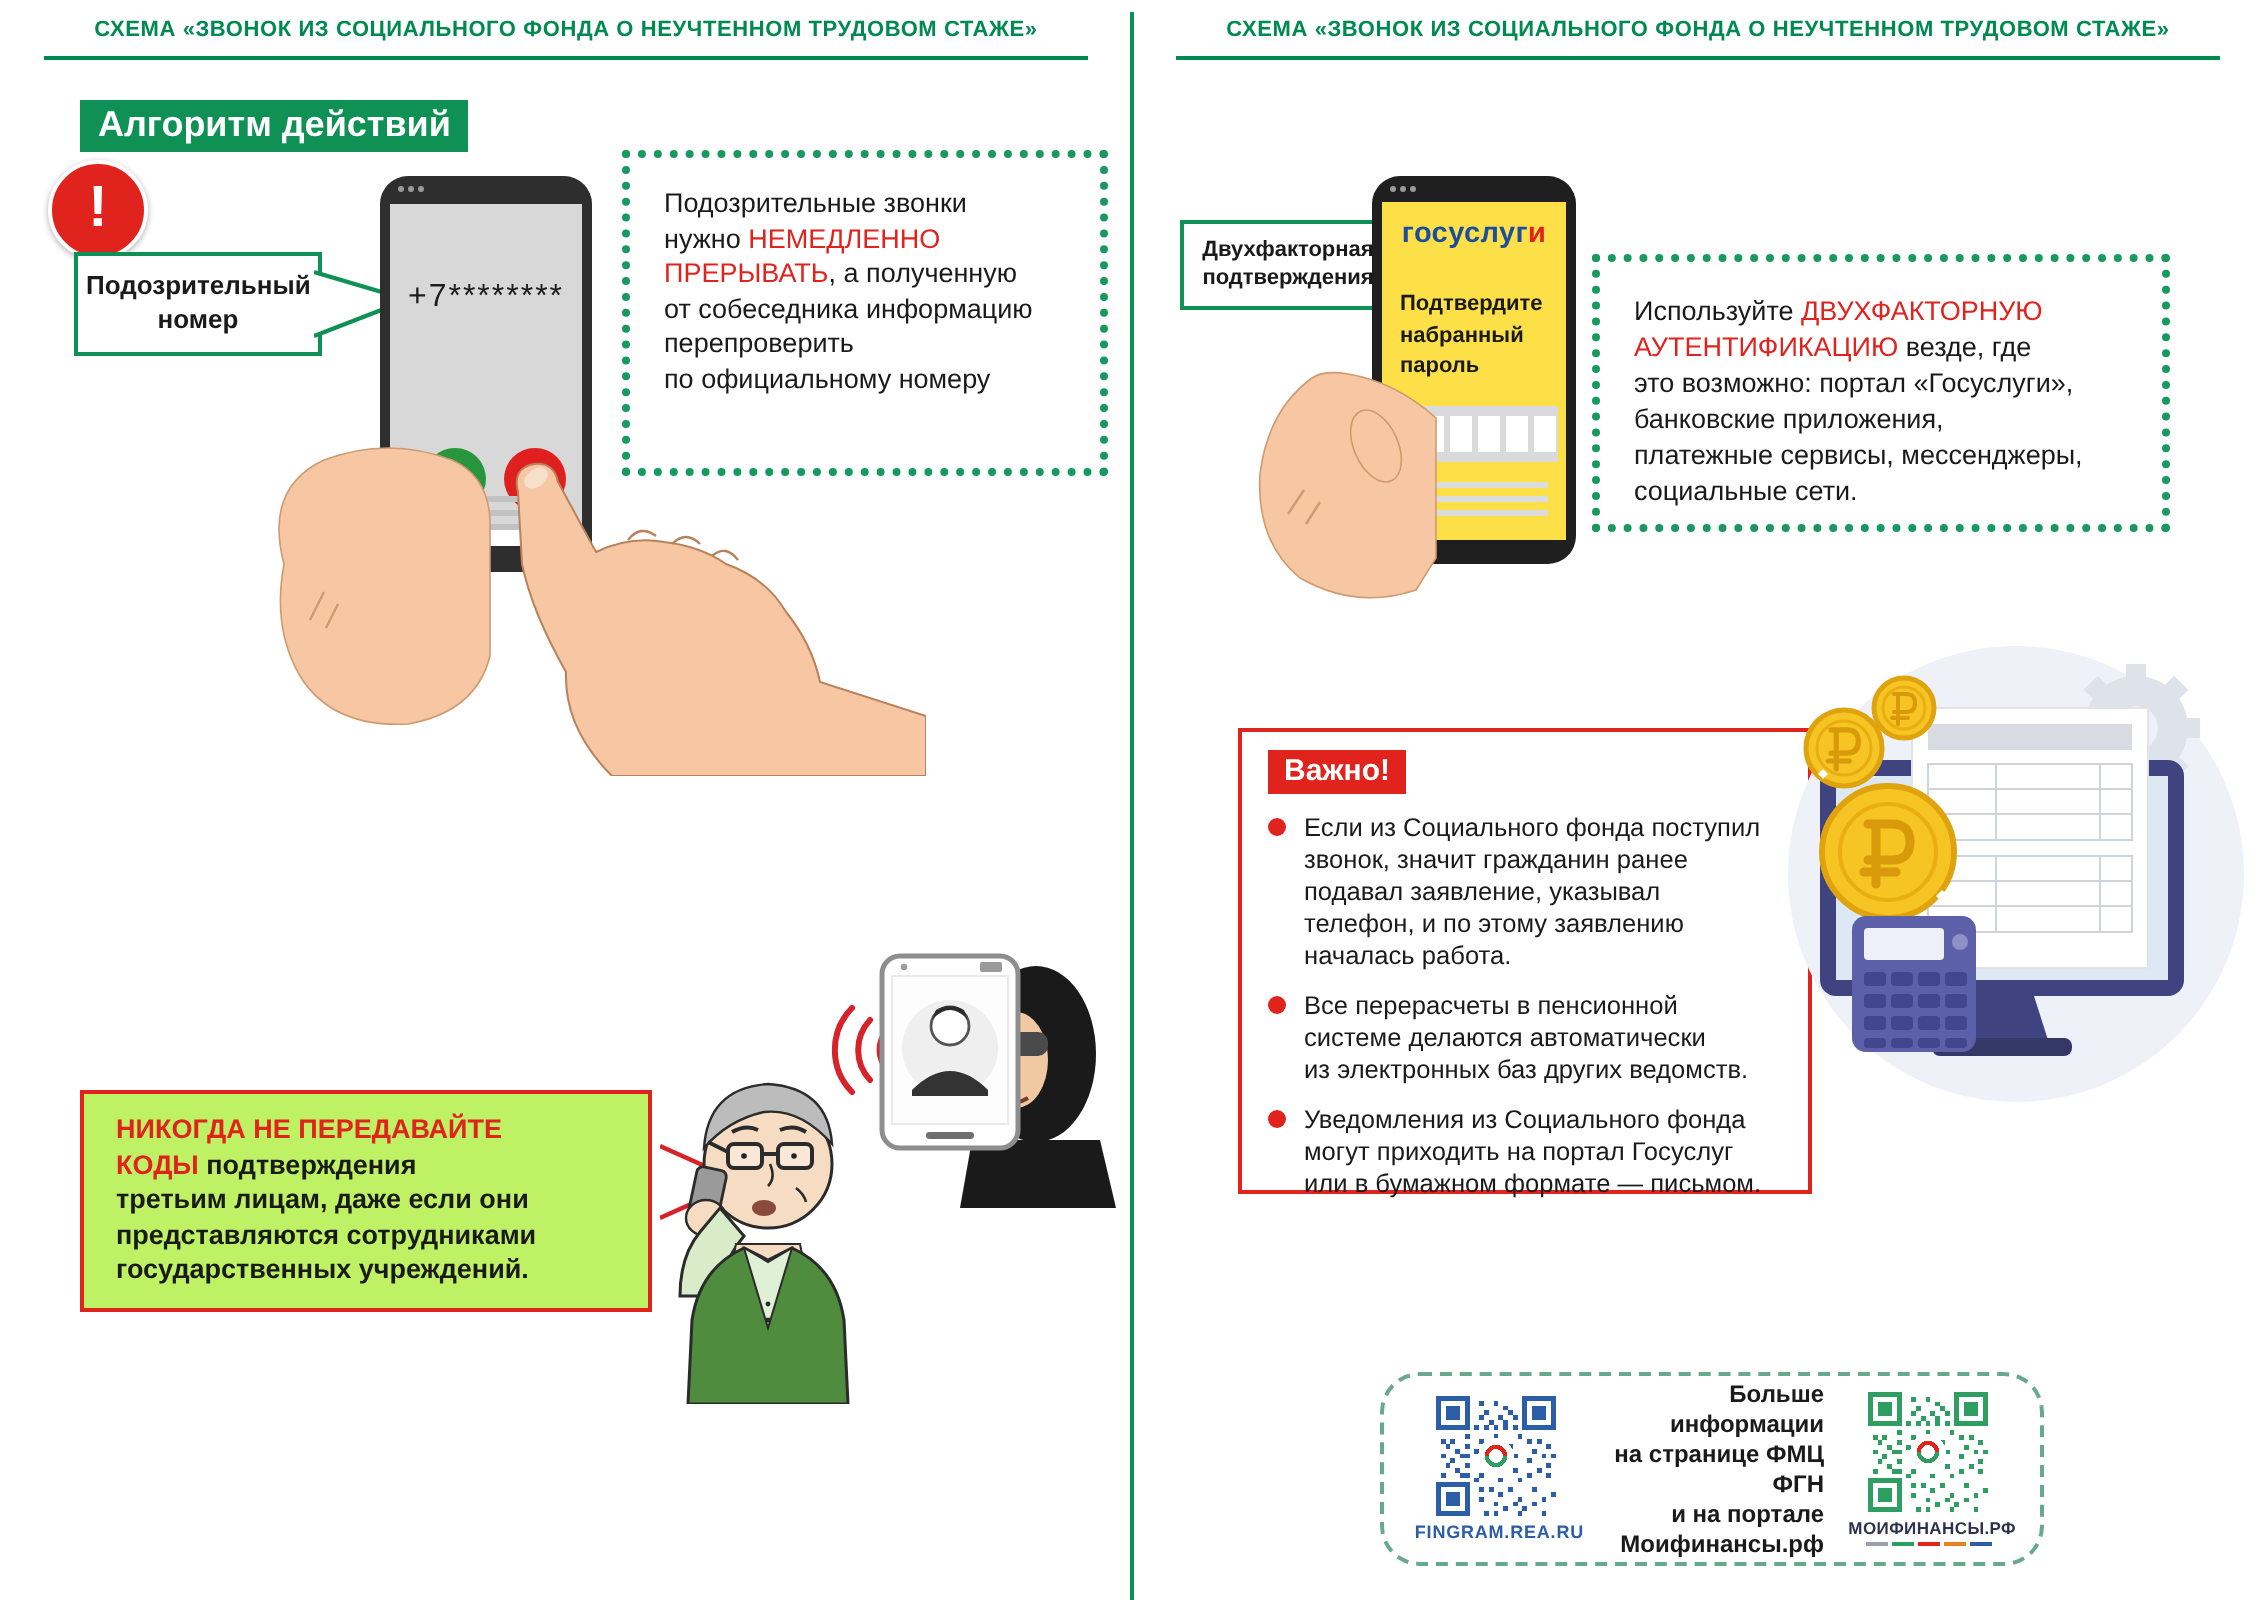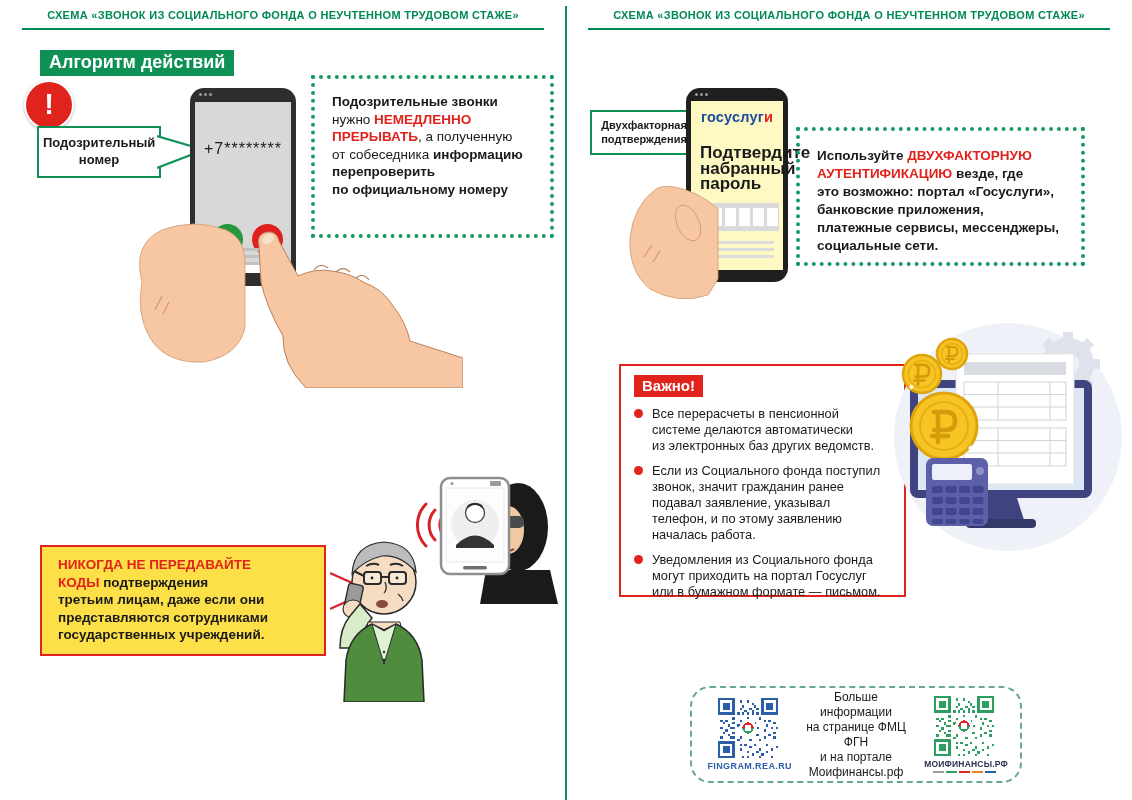--- a/index.html
+++ b/index.html
@@ -1,20 +1,20 @@
 <!DOCTYPE html>
 <html><head>
 <meta charset="utf-8">
 <style>
   html,body{margin:0;padding:0;background:#fff}
   .page{position:relative;width:1132px;height:800px;background:#fff;overflow:hidden;
         font-family:"Liberation Sans",sans-serif;color:#1a1a1a}
   .abs{position:absolute}
   .pre{white-space:pre-line}
-  .bold{font-weight:bold}
+  .bold{font-weight:normal}
   .red{color:#e0231c}
 
   .divider{position:absolute;left:565px;top:6px;width:2px;height:794px;background:#0f9156}
   .panel{position:absolute;top:0;width:566px;height:800px}
   .panel-left{left:0}.panel-right{left:566px}
 
   .header{position:absolute;top:9px;left:0;width:100%;text-align:center;
           font-size:11px;font-weight:bold;color:#008a52;letter-spacing:.3px}
   .header-rule{position:absolute;top:28px;left:22px;right:22px;border-top:2px solid #008a52}
 
@@ -46,27 +46,27 @@
   .dotted-box{position:absolute;border:4px dotted #17995f;box-sizing:border-box;
               font-size:13.5px;line-height:17.5px;color:#1a1a1a}
   .advice-box{left:311px;top:75px;width:243px;height:163px;padding:14px 8px 0 17px}
   .twofa-box{left:230px;top:127px;width:289px;height:139px;padding:16px 8px 0 17px;line-height:18px}
 
   .rules-badge{position:absolute;left:45px;top:432px;display:flex;flex-direction:column;align-items:flex-start}
   .rules-badge .badge-line{display:inline-block;background:#0f9156;color:#fff;font-weight:bold;
                            font-size:15px;padding:1px 6px 2px}
 
   .callout-red{position:absolute;left:40px;top:545px;width:258px;border:2.5px solid #e0231c;
-               background:#fde047;padding:9px 8px 10px 16px;font-size:13.5px;line-height:17.5px;font-weight:bold}
+               background:#bef264;padding:9px 8px 10px 16px;font-size:13.5px;line-height:17.5px;font-weight:bold}
 
   .phone-right{left:120px;top:88px;width:102px;height:194px;background:#1f1f1f}
-  .phone-right .screen{left:5px;right:5px;top:13px;bottom:12px;background:#fef9c3}
+  .phone-right .screen{left:5px;right:5px;top:13px;bottom:12px;background:#fde047}
   .gos-logo{position:absolute;top:8px;width:100%;text-align:center;font-weight:bold;font-size:14.5px;letter-spacing:.2px}
   .gos-logo .p1{color:#1d4e9e}.gos-logo .p2{color:#e0231c}
-  .gos-text{position:absolute;left:9px;top:44px;font-weight:bold;font-size:17px;line-height:15.5px;color:#1a1a1a}
+  .gos-text{position:absolute;left:9px;top:44px;font-weight:bold;font-size:11px;line-height:15.5px;color:#1a1a1a}
   .pw-bar{position:absolute;left:4px;right:4px;top:102px;height:28px;background:#dadada;
           display:flex;gap:3px;align-items:center;justify-content:center}
   .pw-bar i{width:11px;height:18px;background:#fff}
   .r-lines{position:absolute;left:9px;right:9px;top:140px}
   .r-lines i{display:block;height:3px;background:#dcdcdc;margin-bottom:4px}
 
   .important-box{position:absolute;left:53px;top:364px;width:287px;height:233px;
                  border:2.5px solid #e0231c;box-sizing:border-box;background:#fff}
   .imp-badge{display:inline-block;margin:9px 0 0 13px;background:#e0231c;color:#fff;
              font-weight:bold;font-size:15px;padding:2px 8px 3px}
@@ -75,21 +75,21 @@
   .imp-dot{width:9px;height:9px;border-radius:50%;background:#e0231c;flex:none;margin-top:3px}
   .imp-text{font-size:12.8px;line-height:16px;color:#1a1a1a}
 
   .qr-panel{position:absolute;left:124px;top:686px;width:332px;height:97px;border:2px dashed #67a98c;
             border-radius:20px;box-sizing:border-box;background:#fff;display:flex;align-items:center;
             padding:0 12px;gap:8px}
   .qr-block{text-align:right;width:88px}
   .qr{width:60px;height:60px;display:block;margin:0 auto 3px}
   .qr-label-blue{color:#2b5ea7;font-weight:bold;font-size:9px;letter-spacing:.4px}
   .qr-label-dark{color:#2e3150;font-weight:bold;font-size:8.5px;letter-spacing:.2px}
-  .qr-info{flex:1;text-align:center;font-weight:normal;font-size:12px;line-height:15px}
+  .qr-info{flex:1;text-align:right;font-weight:bold;font-size:12px;line-height:15px}
   .color-dashes{display:flex;gap:2px;justify-content:center;margin-top:2px}
   .color-dashes i{width:11px;height:2.5px}
 </style>
 </head>
 <body>
 
 <div class="page">
   <div class="divider"></div>
 
   <svg width="0" height="0" style="position:absolute" aria-hidden="true">
@@ -292,31 +292,31 @@
 банковские приложения,
 платежные сервисы, мессенджеры,
 социальные сети.</span>
     </div>
 
     <div class="important-box">
       <span class="imp-badge">Важно!</span>
       <div class="imp-list">
         <div class="imp-item">
           <span class="imp-dot"></span>
-          <span class="imp-text pre">Все перерасчеты в пенсионной
-системе делаются автоматически
-из электронных баз других ведомств.</span>
-        </div>
-        <div class="imp-item">
-          <span class="imp-dot"></span>
           <span class="imp-text pre">Если из Социального фонда поступил
 звонок, значит гражданин ранее
 подавал заявление, указывал
 телефон, и по этому заявлению
 началась работа.</span>
+        </div>
+        <div class="imp-item">
+          <span class="imp-dot"></span>
+          <span class="imp-text pre">Все перерасчеты в пенсионной
+системе делаются автоматически
+из электронных баз других ведомств.</span>
         </div>
         <div class="imp-item">
           <span class="imp-dot"></span>
           <span class="imp-text pre">Уведомления из Социального фонда
 могут приходить на портал Госуслуг
 или в бумажном формате — письмом.</span>
         </div>
       </div>
     </div>
 

